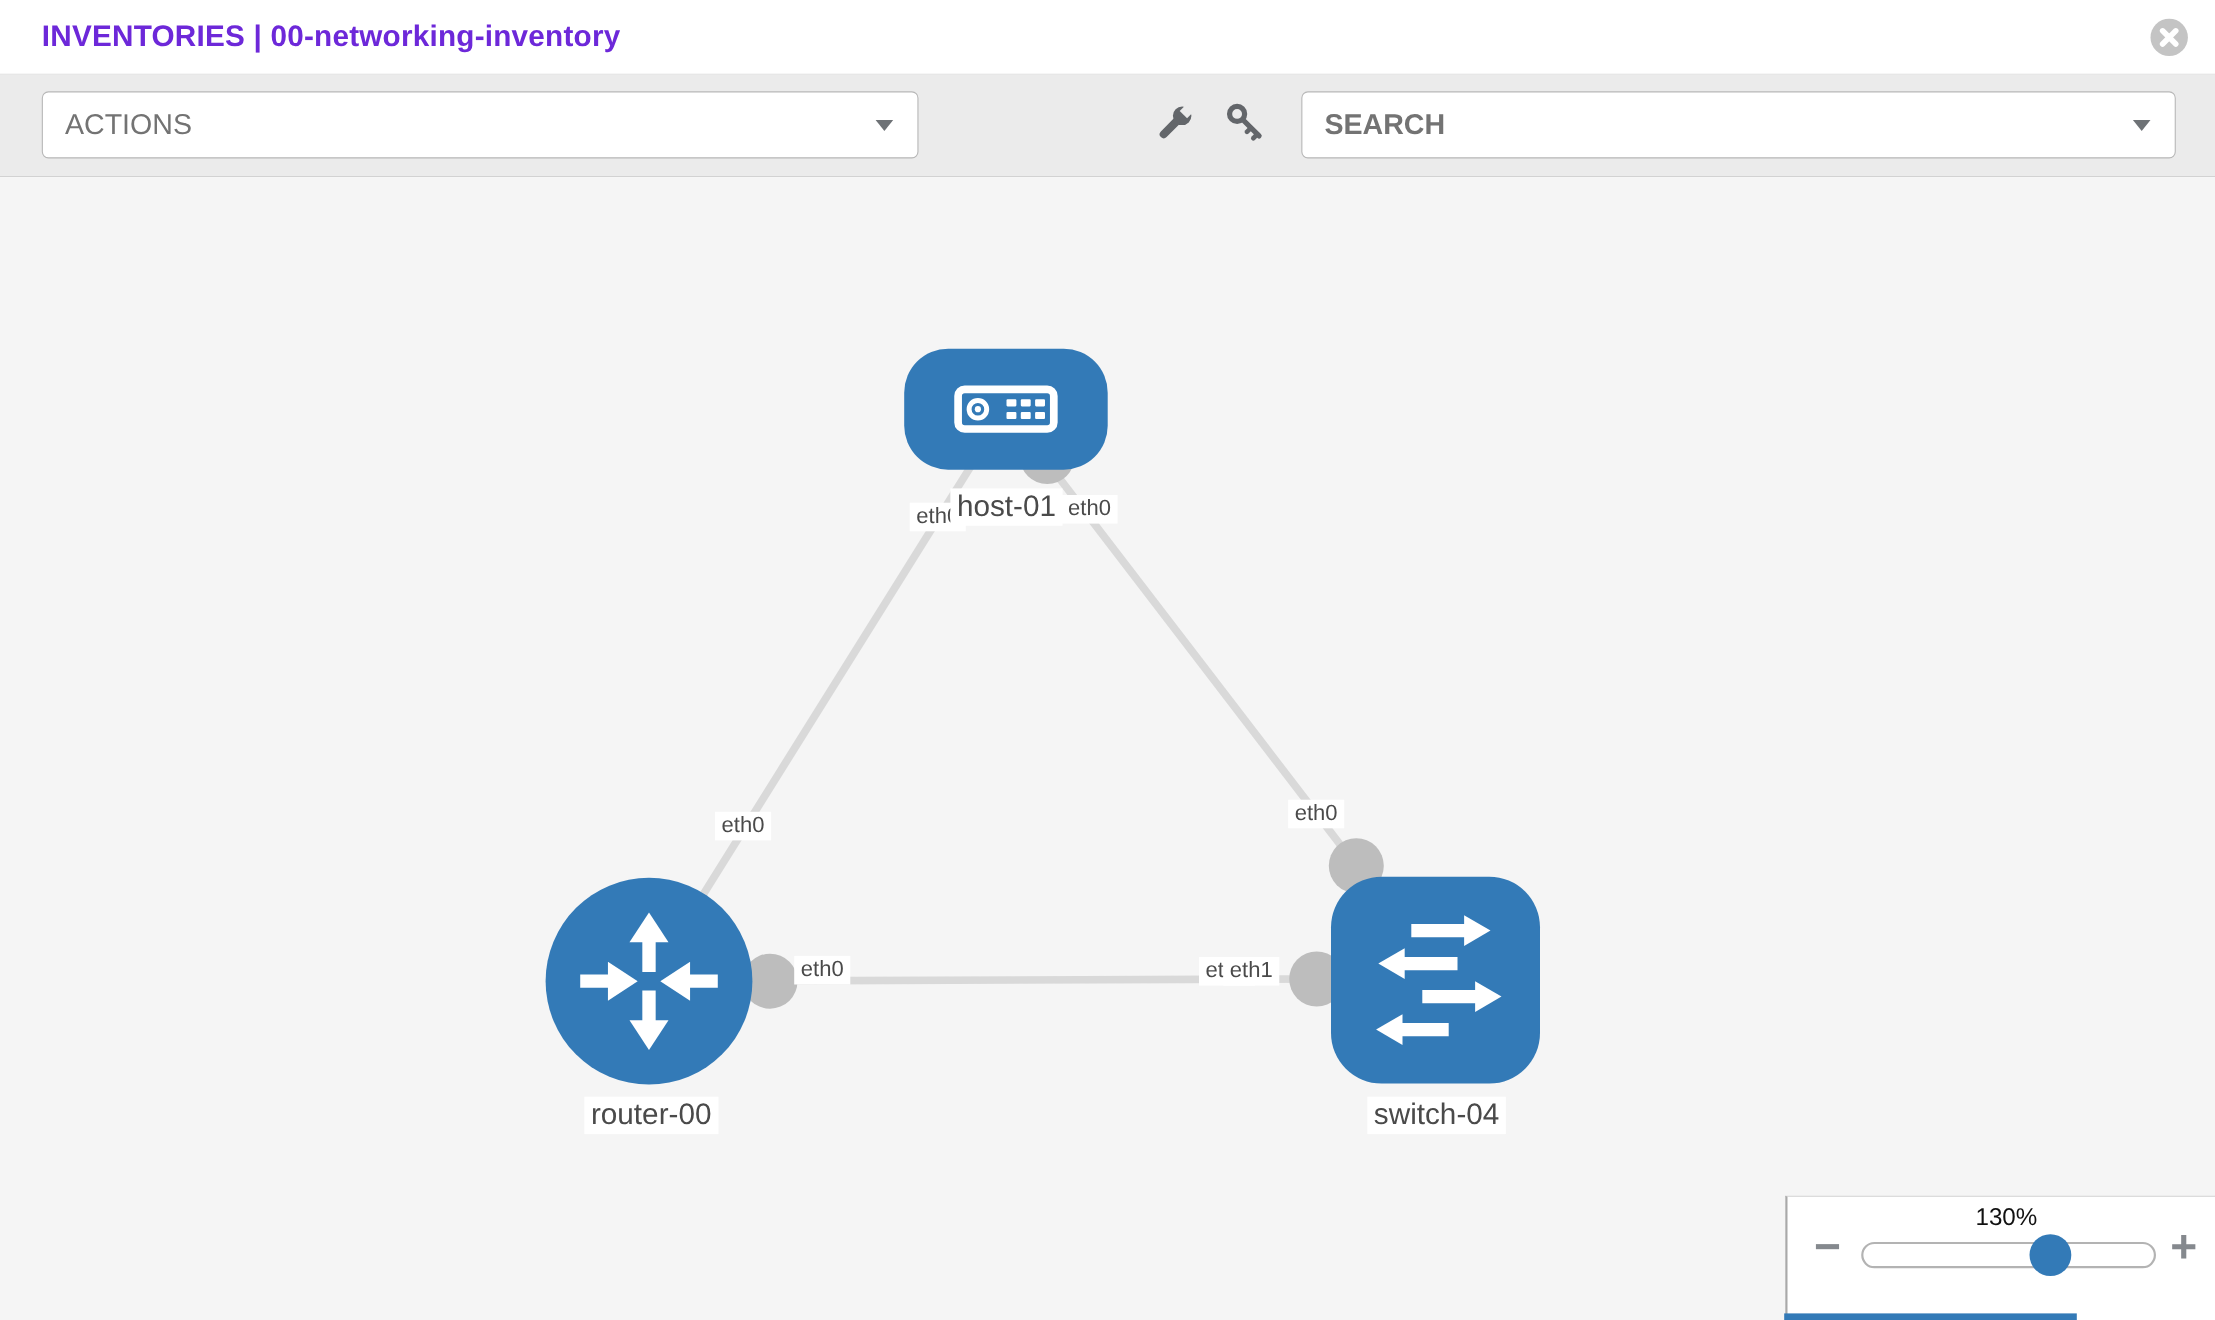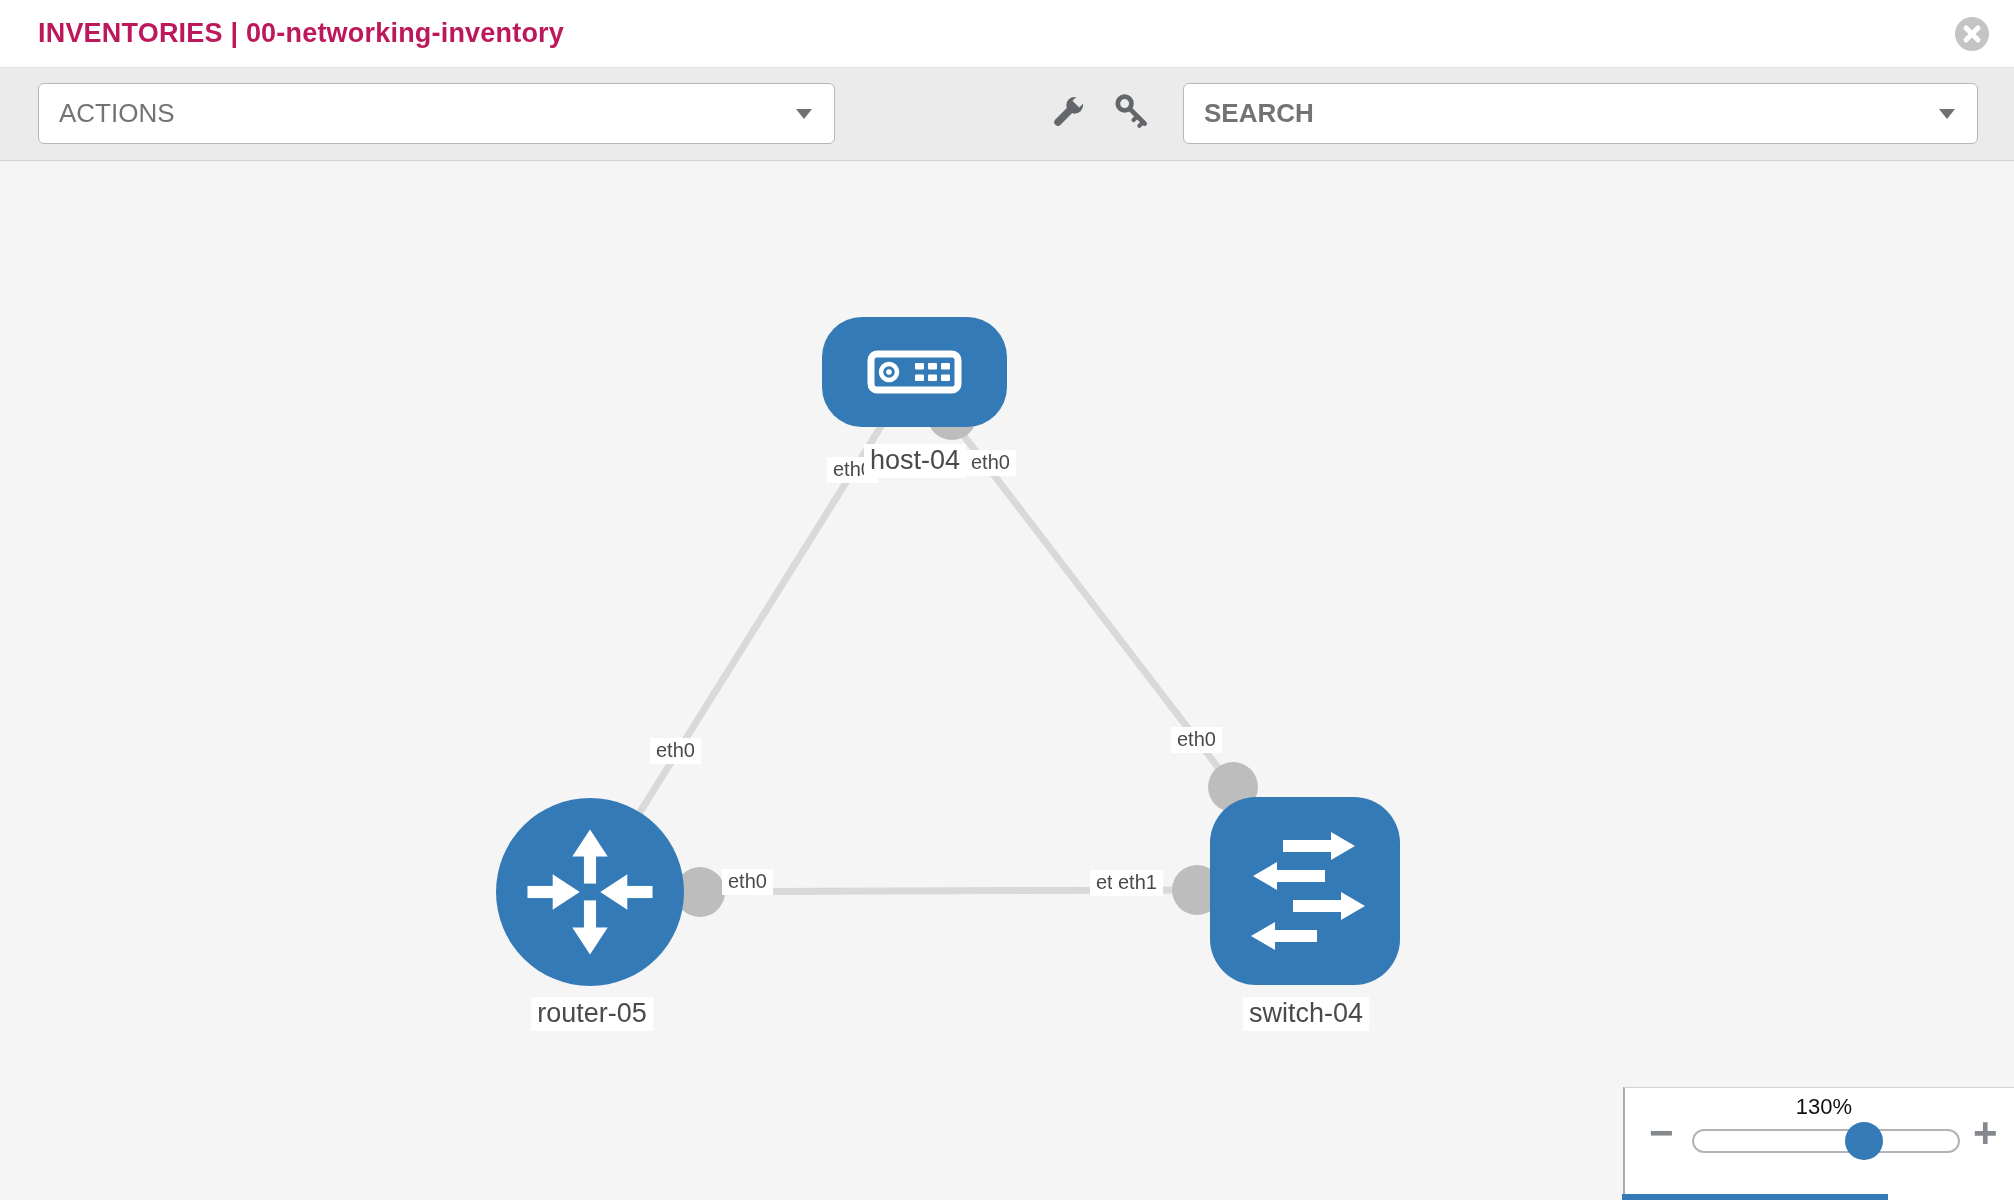--- a/index.html
+++ b/index.html
@@ -1,21 +1,21 @@
 <!DOCTYPE html>
 <html><head>
 <meta charset="utf-8">
 <style>
   html,body{margin:0;padding:0;}
   body{font-family:"Liberation Sans",sans-serif;background:#fff;}
   .app{position:relative;width:2014px;height:1200px;overflow:hidden;background:#fff;}
 
   
   .hdr{position:absolute;left:0;top:0;width:100%;height:67px;background:#fff;border-bottom:1px solid #e2e2e2;}
-  .hdr-title{position:absolute;left:38px;top:0;line-height:67px;font-size:27px;font-weight:bold;color:#be185d;letter-spacing:.2px;}
+  .hdr-title{position:absolute;left:38px;top:0;line-height:67px;font-size:27px;font-weight:bold;color:#6d28d9;letter-spacing:.2px;}
   .close-btn{position:absolute;left:1955px;top:17px;width:34px;height:34px;border-radius:50%;background:#c4c4c4;cursor:pointer;}
 
   
   .tbar{position:absolute;left:0;top:68px;width:100%;height:92px;background:#ebebeb;border-bottom:1px solid #d2d2d2;}
   .combo{position:absolute;top:15px;height:61px;background:#fff;border:1px solid #b7b7b7;border-radius:6px;box-sizing:border-box;cursor:pointer;}
   .combo-label{position:absolute;left:20px;top:0;line-height:59px;font-size:26px;color:#737373;}
   .caret{position:absolute;right:22px;top:25px;width:0;height:0;border-left:8px solid transparent;border-right:8px solid transparent;border-top:10px solid #6e7276;}
   .combo-actions{left:38px;width:797px;}
   .combo-search{left:1183px;width:795px;font-weight:bold;}
   .tool-btn{position:absolute;top:24px;width:44px;height:44px;cursor:pointer;}
@@ -153,22 +153,22 @@
     </div>
 
     <div class="chip chip-if" style="left:827px;top:296px;">eth0</div>
     <div class="chip chip-if" style="left:965px;top:289px;">eth0</div>
     <div class="chip chip-if" style="left:650px;top:577px;">eth0</div>
     <div class="chip chip-if" style="left:1171px;top:566px;">eth0</div>
     <div class="chip chip-if" style="left:722px;top:708px;">eth0</div>
     <div class="chip chip-if" style="left:1090px;top:709px;">eth0</div>
     <div class="chip chip-if" style="left:1112px;top:709px;">eth1</div>
 
-    <div class="chip chip-name" style="left:915px;top:283px;">host-04</div>
-    <div class="chip chip-name" style="left:592px;top:836px;">router-05</div>
+    <div class="chip chip-name" style="left:915px;top:283px;">host-01</div>
+    <div class="chip chip-name" style="left:592px;top:836px;">router-00</div>
     <div class="chip chip-name" style="left:1306px;top:836px;">switch-04</div>
 
     <div class="zoom-panel">
       <div class="zoom-percent">130%</div>
       <div class="zoom-minus">−</div>
       <div class="zoom-track"></div>
       <div class="zoom-thumb" style="left: 220px;"></div>
       <div class="zoom-plus">+</div>
     </div>
     <div class="panel-edge"></div>

